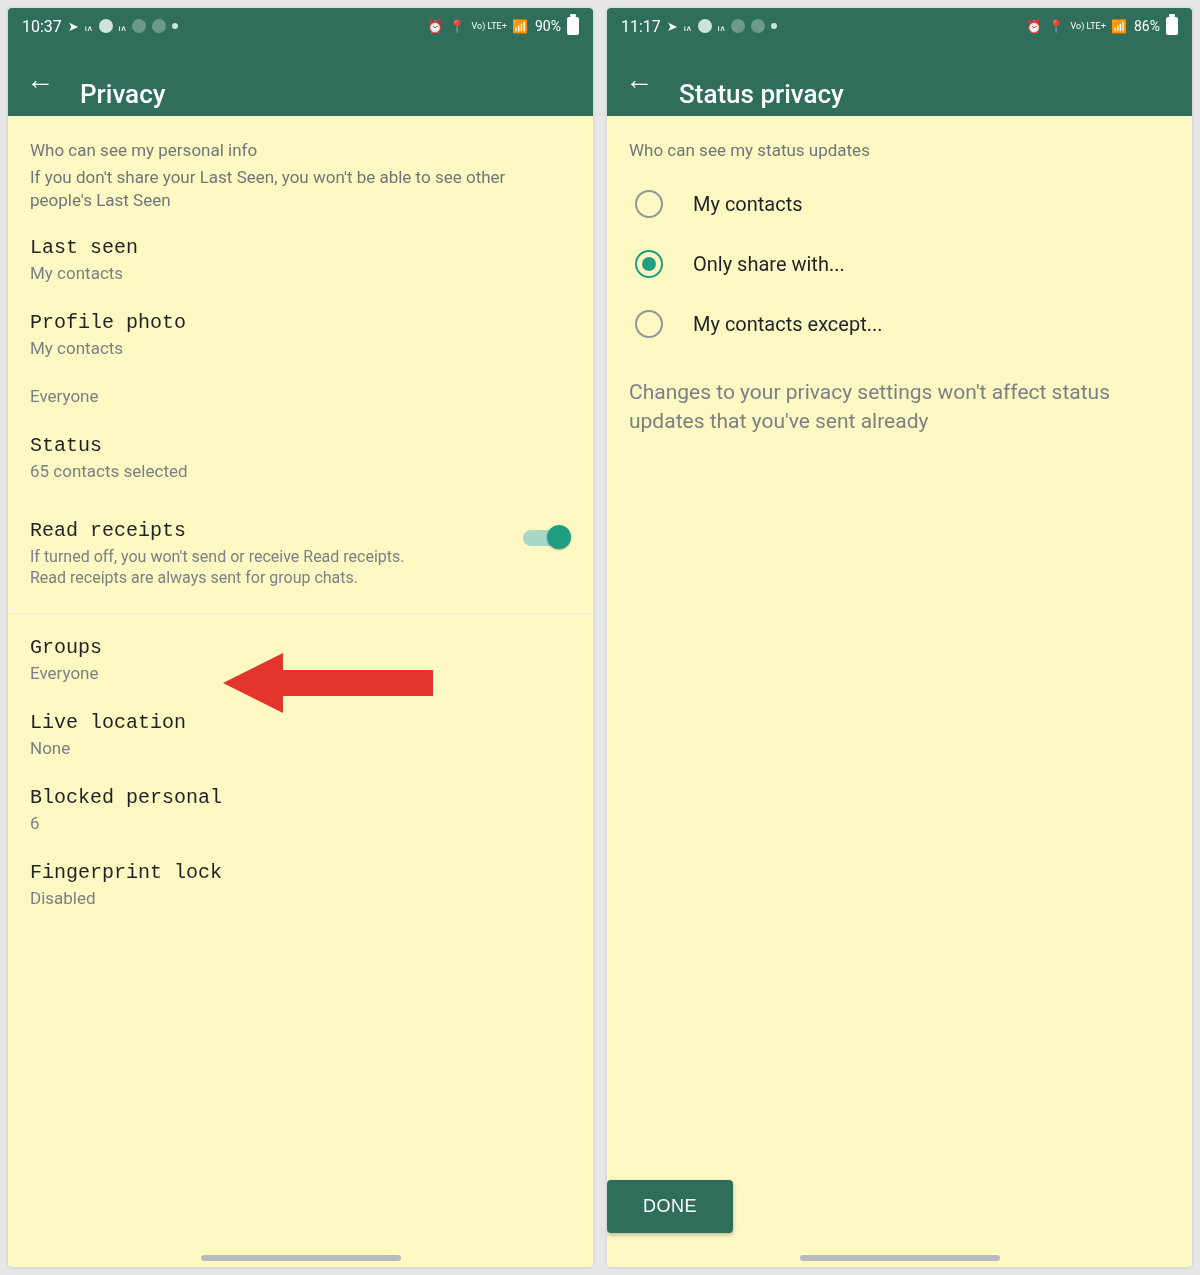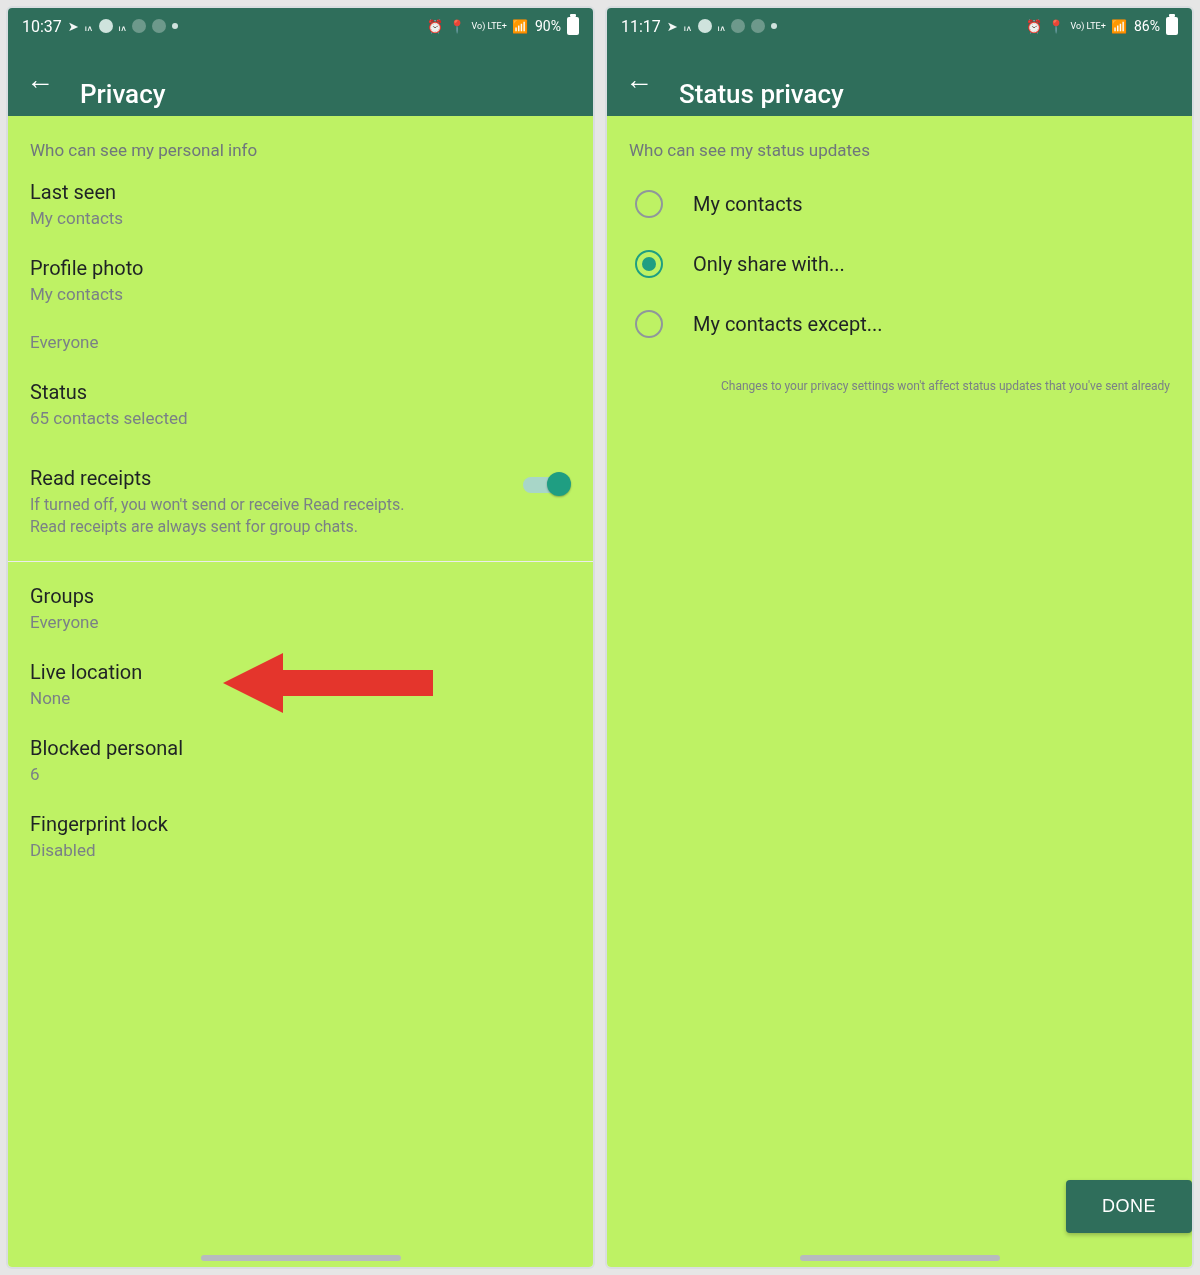--- a/index.html
+++ b/index.html
@@ -53,21 +53,21 @@
     cursor: pointer;
   }
   .app-bar .title {
     font-size: 26px;
     font-weight: 500;
     margin-top: 28px;
   }
   .content {
     flex: 1;
     overflow: hidden;
-    background:#bef264;
+    background:#fef9c3;
     position:relative;
   }
   .section-header {
     color: #6f777c;
     font-size: 17px;
     padding: 24px 22px 6px 22px;
   }
   .section-sub {
     color: #6f777c;
     font-size: 17px;
@@ -76,20 +76,21 @@
   }
   .row {
     padding: 16px 22px;
     cursor: pointer;
   }
   .row .label {
     color: #1f2325;
     font-size: 20px;
     font-weight: 400;
     margin-bottom: 4px;
+    font-family: Liberation Mono, monospace;
   }
   .row .value {
     color: #7a8186;
     font-size: 17px;
   }
   .row.twoline { padding: 14px 22px; }
   .row .desc {
     color: #7a8186;
     font-size: 16px;
     line-height:1.35;
@@ -138,40 +139,39 @@
   }
   .radio.selected { border-color:#1f9e82; }
   .radio.selected .inner {
     width:14px;height:14px;border-radius:50%;background:#1f9e82;
   }
   .radio-label { color:#1f2325; font-size:20px; }
   .done-bar {
     position:absolute;
     bottom:34px;
     left:0; right:0;
-    display:flex; justify-content:flex-end;
+    display:flex; justify-content:flex-start;
   }
   .done-btn {
     background:#2f6e5b;
     color:#fff;
     font-size:18px;
     font-weight:500;
     letter-spacing:.5px;
     padding: 16px 36px;
     border:none;
     border-radius:4px;
     box-shadow:0 2px 4px rgba(0,0,0,.25);
     cursor:pointer;
   }
   .note {
     color:#7a8186;
-    font-size:12px;
+    font-size:21px;
     line-height:1.4;
     padding: 24px 22px 0 22px;
-    text-align: right;
   }
   .sig { font-size:13px;}
   .lte { font-size:9px; line-height:.9; text-align:right;}
   .batt { display:inline-block; width:12px; height:18px; background:#fff; border-radius:2px; position:relative;}
   .batt::before{content:"";position:absolute;left:3px;top:-3px;width:6px;height:3px;background:#fff;border-radius:1px;}
 </style>
 </head>
 <body>
 
 <div class="phone">
@@ -194,20 +194,21 @@
       <span>90%</span>
       <span class="batt"></span>
     </div>
   </div>
   <div class="app-bar">
     <span class="back">←</span>
     <span class="title">Privacy</span>
   </div>
   <div class="content">
     <div class="section-header">Who can see my personal info</div>
+    <div class="section-sub">If you don't share your Last Seen, you won't be able to see other people's Last Seen</div>
 
     <div class="row twoline">
       <div class="label">Last seen</div>
       <div class="value">My contacts</div>
     </div>
     <div class="row twoline">
       <div class="label">Profile photo</div>
       <div class="value">My contacts</div>
     </div>
     <div class="row twoline">

